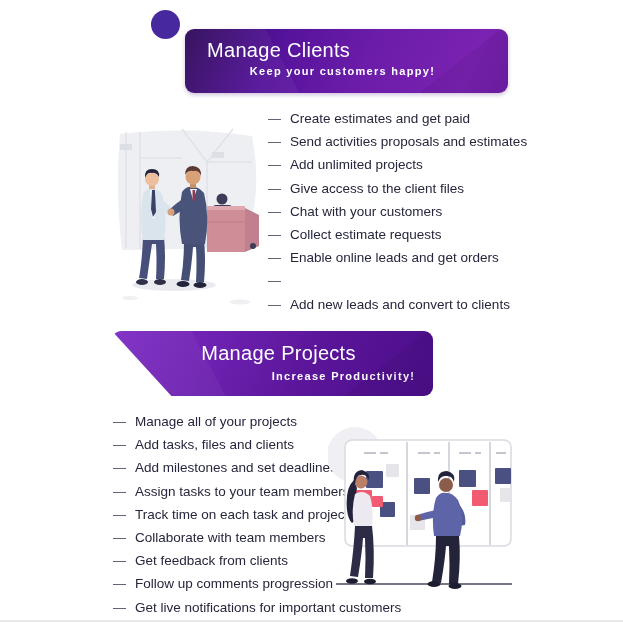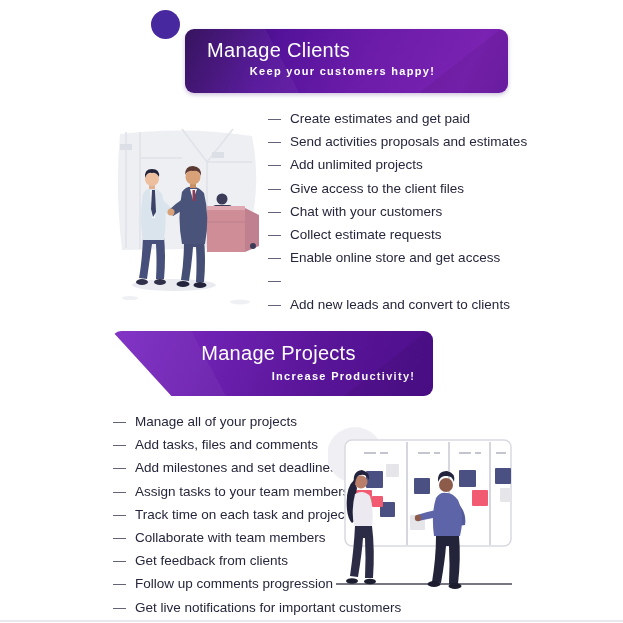--- a/index.html
+++ b/index.html
@@ -135,21 +135,21 @@
     <div class="feature-item">
         <span class="dash">—</span>
         <span>Chat with your customers</span>
       </div>
     <div class="feature-item">
         <span class="dash">—</span>
         <span>Collect estimate requests</span>
       </div>
     <div class="feature-item">
         <span class="dash">—</span>
-        <span>Enable online store and get access</span>
+        <span>Enable online leads and get orders</span>
       </div>
     <div class="feature-item">
         <span class="dash">—</span>
       </div>
     <div class="feature-item">
         <span class="dash">—</span>
         <span>Add new leads and convert to clients</span>
       </div>
   </div>
 
@@ -158,21 +158,21 @@
     <div class="banner-sub">Increase Productivity!</div>
   </div>
 
   <div class="feature-list list-projects">
     <div class="feature-item">
         <span class="dash">—</span>
         <span>Manage all of your projects</span>
       </div>
     <div class="feature-item">
         <span class="dash">—</span>
-        <span>Add tasks, files and comments</span>
+        <span>Add tasks, files and clients</span>
       </div>
     <div class="feature-item">
         <span class="dash">—</span>
         <span>Add milestones and set deadlines</span>
       </div>
     <div class="feature-item">
         <span class="dash">—</span>
         <span>Assign tasks to your team members</span>
       </div>
     <div class="feature-item">

